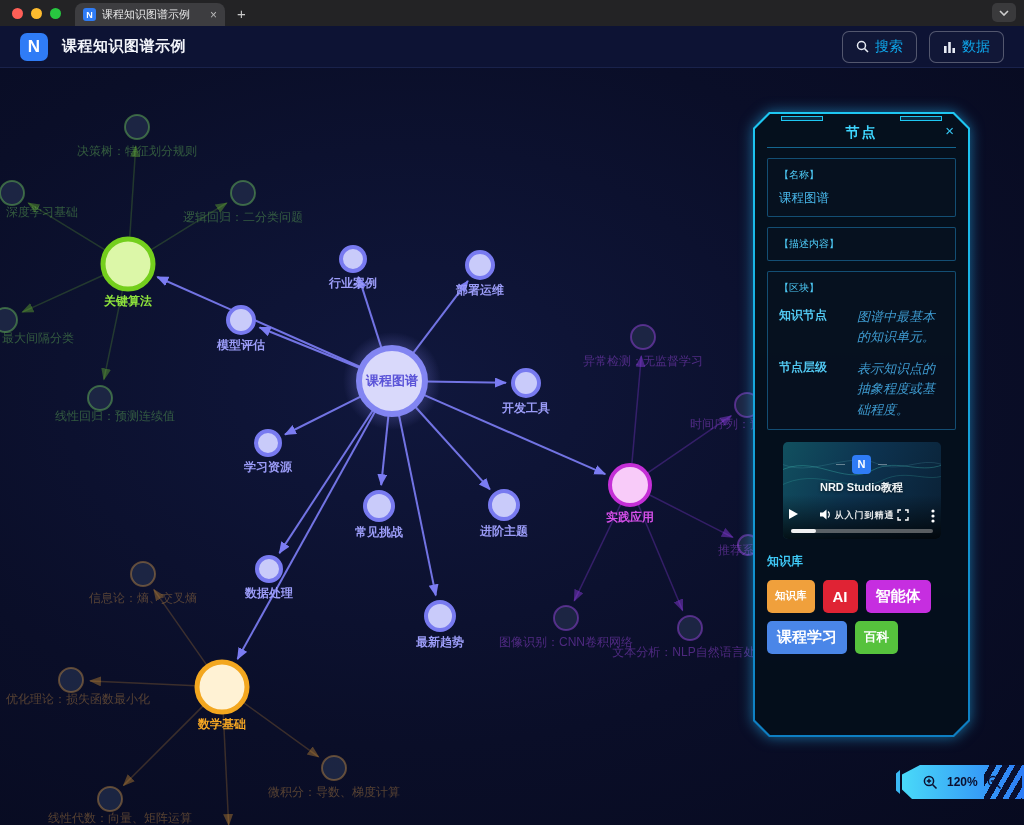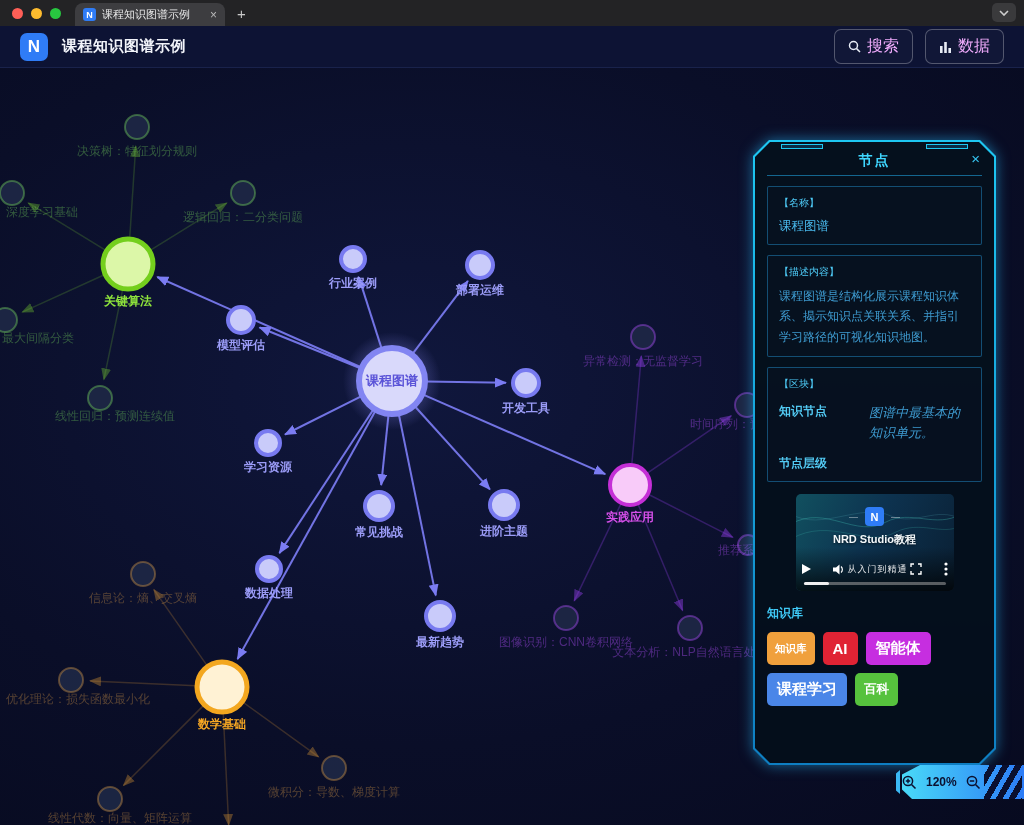--- a/index.html
+++ b/index.html
@@ -21,87 +21,87 @@
   .chrome-menu { position:absolute; right:8px; top:3px; width:24px; height:19px; background:#3a3a3c;
     border-radius:5px; display:flex; align-items:center; justify-content:center; }
 
   
   .appbar { height:42px; background:#0d1334; display:flex; align-items:center; padding:0 20px;
     border-bottom:1px solid rgba(70,90,160,.22); }
   .logo { width:28px; height:28px; border-radius:7px; background:#2f7cf6; color:#fff; font-weight:bold;
     font-size:17px; display:flex; align-items:center; justify-content:center; }
   .app-title { color:#f2f4fa; font-size:15px; font-weight:bold; margin-left:14px; letter-spacing:.5px; }
   .appbar .spacer { flex:1; }
-  .hbtn { display:flex; align-items:center; gap:6px; color:#f0abfc; font-size:16px;
+  .hbtn { display:flex; align-items:center; gap:6px; color:#0ea5e9; font-size:14px;
     border:1px solid rgba(255,255,255,.28); border-radius:7px; padding:6px 13px; margin-left:12px;
     background:rgba(255,255,255,.02); cursor:pointer; }
 
   
   .stage { position:relative; width:1024px; height:757px;
     background:radial-gradient(900px 620px at 40% 42%, #10173d 0%, #0a0e28 58%, #070a1f 100%); }
   svg.graph { position:absolute; inset:0; }
   svg.graph text { font-family:"Liberation Sans","DejaVu Sans",sans-serif; }
 
   
-  .panel { position:absolute; left:753px; top:44px; width:243px; height:625px;
-    filter:drop-shadow(0 0 7px rgba(40,190,255,.55));margin-top:28px; }
+  .panel { position:absolute; left:753px; top:44px; width:217px; height:625px;
+    filter:drop-shadow(0 0 7px rgba(40,190,255,.55)); }
   .panel .frame { position:absolute; inset:0; background:linear-gradient(180deg,#1ec7f2,#0e7ec2);
     clip-path:polygon(16px 0,calc(100% - 16px) 0,100% 16px,100% calc(100% - 16px),calc(100% - 16px) 100%,16px 100%,0 calc(100% - 16px),0 16px); }
   .panel .bg { position:absolute; inset:2px; background:rgba(4,10,22,.97);
     clip-path:polygon(15px 0,calc(100% - 15px) 0,100% 15px,100% calc(100% - 15px),calc(100% - 15px) 100%,15px 100%,0 calc(100% - 15px),0 15px); }
   .panel .decor { position:absolute; top:4px; height:5px; width:42px; background:#0a2c44; border:1px solid #1ec7f2; }
   .panel .decor.dl{ left:28px; } .panel .decor.dr{ right:28px; }
   .pcontent { position:absolute; top:6px; left:14px; right:14px; bottom:8px; overflow:hidden; }
   .ptitlebar { height:30px; display:flex; align-items:center; justify-content:center; position:relative;
     border-bottom:1px solid rgba(30,160,220,.6); }
   .ptitle { color:#3fd6ff; font-size:14px; font-weight:bold; letter-spacing:2px; }
   .pclose { position:absolute; right:2px; top:4px; color:#35c4f0; font-size:15px; cursor:pointer; }
   .pbox { border:1px solid rgba(32,140,200,.5); background:rgba(8,18,34,.5); border-radius:2px;
     padding:9px 11px; margin-top:10px; }
   .plabel { color:#4ecbf7; font-size:10px; font-weight:normal; }
   .pvalue { color:#49b9ec; font-size:12.5px; margin-top:8px; }
   .pdesc { color:#3e9bd0; font-size:12px; line-height:1.7; margin-top:7px; }
-  .brow { display:grid; grid-template-columns:62px 1fr; column-gap:28px; margin-top:12px; }
+  .brow { display:grid; grid-template-columns:62px 1fr; column-gap:16px; margin-top:12px; }
   .brow .term { color:#52c9f2; font-size:12px; font-weight:bold; }
   .brow .def { color:#3e9bd0; font-size:13px; line-height:1.55;font-style:italic; }
 
   
   .video { position:relative; width:158px; height:97px; margin:12px auto 0; border-radius:5px; overflow:hidden;
     background:linear-gradient(115deg,#11505f 0%,#0d3350 45%,#0a1f33 100%); }
   .video svg.waves { position:absolute; inset:0; }
   .v-logo-row { position:absolute; top:13px; left:0; right:0; display:flex; align-items:center; justify-content:center;
     gap:7px; color:rgba(255,255,255,.55); font-size:9px; }
   .v-logo { width:19px; height:19px; border-radius:4px; background:#2f7cf6; color:#fff; font-weight:bold;
     font-size:11px; display:flex; align-items:center; justify-content:center; }
   .v-title { position:absolute; top:38px; left:0; right:0; text-align:center; color:#f4f8fa;
     font-size:11px; font-weight:bold; text-shadow:0 1px 3px rgba(0,0,0,.6); }
   .v-shade { position:absolute; left:0; right:0; bottom:0; height:44px;
     background:linear-gradient(transparent, rgba(0,0,0,.75)); }
   .v-controls { position:absolute; left:6px; right:6px; bottom:14px; height:16px; display:flex;
-    align-items:center; color:#fff; }
+    align-items:flex-start; color:#fff;font-weight:bold; }
   .v-sub { color:rgba(255,255,255,.9); font-size:9px; letter-spacing:1px; }
   .v-prog { position:absolute; left:8px; right:8px; bottom:6px; height:3.5px; border-radius:2px;
     background:rgba(160,160,160,.55); }
   .v-prog .fill { height:100%; border-radius:2px; background:#f0f0f0; }
   .play-tri { width:0; height:0; border-left:9px solid #fff; border-top:5.5px solid transparent;
     border-bottom:5.5px solid transparent; }
 
   
   .kb-label { color:#3fc8f5; font-size:12px; font-weight:bold; margin-top:14px; }
   .tags { display:flex; flex-wrap:wrap; gap:8px; margin-top:10px; }
   .tag { color:#fff; font-weight:bold; border-radius:5px; display:inline-flex; align-items:center; cursor:pointer; }
   .tag.s { font-size:10.5px; padding:4px 8px; }
   .tag.m { font-size:12.5px; padding:5px 9px; }
   .tag.l { font-size:15px; padding:7px 10px; }
 
   
   .zoomctl { position:absolute; right:0; top:697px; width:122px; height:34px;
     background:linear-gradient(90deg,#49d9f8 0%,#2c7cf7 100%);
     clip-path:polygon(18px 0,100% 0,100% 100%,10px 100%,0 72%,0 28%);
-    display:flex; align-items:center; gap:9px; }
+    display:flex; align-items:center; gap:9px; padding-left:21px; }
   .zoomctl .zval { color:#0b1030; font-size:12px; font-weight:bold; }
   .zstripes { position:absolute; right:2px; top:0; bottom:0; width:38px;
     background:repeating-linear-gradient(120deg, transparent 0 5px, #0a1030 5px 11px); }
   .zsliver { position:absolute; right:124px; top:702px; width:4px; height:24px; background:#3bb9f5;
     clip-path:polygon(100% 0,100% 100%,0 85%,0 15%); }
 </style>
 </head>
 <body>
 
 <div class="chrome">
@@ -260,32 +260,32 @@
         <span class="pclose">×</span>
       </div>
 
       <div class="pbox">
         <div class="plabel">【名称】</div>
         <div class="pvalue">课程图谱</div>
       </div>
 
       <div class="pbox">
         <div class="plabel">【描述内容】</div>
-        <div class="pdesc">课程图谱是结构化展示课程知识体系、揭示知识点关联关系、并指引学习路径的可视化知识地图。</div>
       </div>
 
       <div class="pbox">
         <div class="plabel">【区块】</div>
         <div id="blocks-rows">
             <div class="brow">
               <span class="term">知识节点</span>
               <span class="def">图谱中最基本的知识单元。</span>
             </div>
             <div class="brow">
               <span class="term">节点层级</span>
+              <span class="def">表示知识点的抽象程度或基础程度。</span>
             </div>
           </div>
       </div>
 
       <div class="video">
         <svg class="waves" width="158" height="97" viewBox="0 0 158 97">
           <path d="M-5,30 C30,10 60,45 90,28 C115,15 140,35 165,20" fill="none" stroke="rgba(80,225,205,.28)" stroke-width="1"></path>
           <path d="M-5,45 C35,22 70,55 100,38 C125,26 145,42 165,32" fill="none" stroke="rgba(80,225,205,.18)" stroke-width="1"></path>
           <path d="M-5,20 C25,38 65,8 95,22 C120,32 140,12 165,25" fill="none" stroke="rgba(120,225,235,.15)" stroke-width="1"></path>
         </svg>

